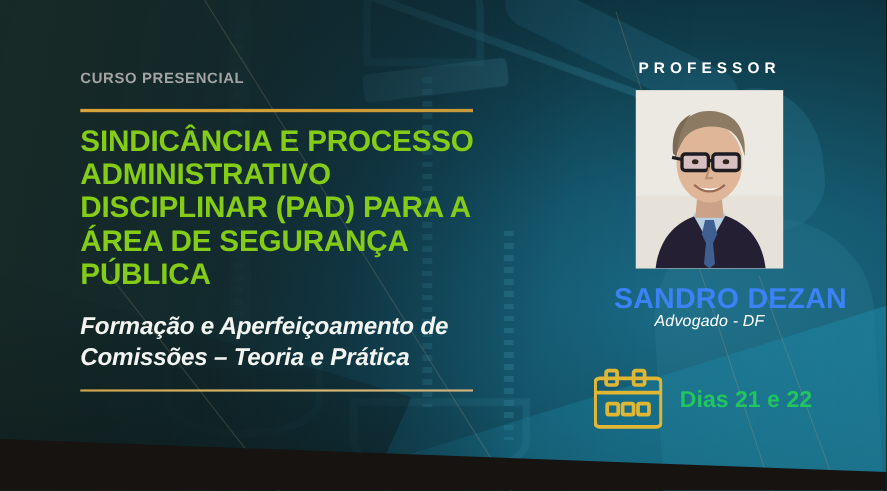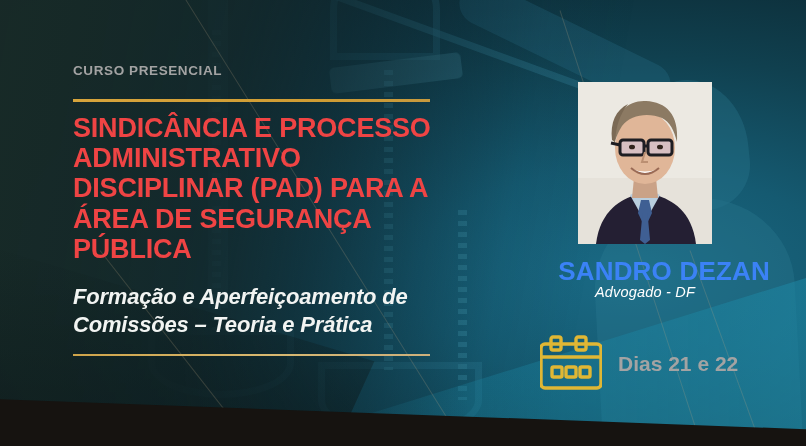--- a/index.html
+++ b/index.html
@@ -122,21 +122,21 @@
     position: absolute; left: 73px; top: 63px;
     color: #a3a3a3; font-size: 13.5px; font-weight: 700;
     letter-spacing: 0.6px;
   }
   .rule-top {
     position: absolute; left: 73px; top: 99px; width: 357px; height: 3px;
     background: linear-gradient(to right, #d7a43c 0%, #cf9c33 70%, #c79a3e 100%);
   }
   .title {
     position: absolute; left: 73px; top: 113px; width: 380px;
-    color: #ef4444; font-size: 27px; font-weight: 700;
+    color: #84cc16; font-size: 27px; font-weight: 700;
     line-height: 1.12; letter-spacing: -0.2px;
   }
   .subtitle {
     position: absolute; left: 73px; top: 283px; width: 400px;
     color: #f2f4f2; font-size: 22px; font-style: italic; font-weight: 700;
     line-height: 1.26; letter-spacing: -0.2px;
   }
   .rule-bottom {
     position: absolute; left: 73px; top: 354px; width: 357px; height: 2px;
     background: linear-gradient(to right, #cfa44a 0%, #d8b870 55%, #cdb07c 100%);
@@ -166,21 +166,21 @@
     color: #ffffff; font-size: 14.5px; font-style: italic; font-weight: 400;
     letter-spacing: 0.2px;
   }
 
   .date-block {
     position: absolute; left: 540px; top: 334px;
     display: flex; align-items: center; gap: 16px;
   }
   .cal-icon { width: 62px; height: 60px; flex: 0 0 auto; }
   .date-text {
-    color: #a3a3a3; font-size: 21px; font-weight: 700; line-height: 1.22;
+    color: #22c55e; font-size: 21px; font-weight: 700; line-height: 1.22;
     text-align: left;
   }
 </style>
 </head>
 <body>
 
 <div id="poster">
 
   <div class="bg-base"></div>
 
@@ -209,20 +209,21 @@
   <div class="streak s4"></div>
 
   <div class="bottom-band"></div>
 
   <div class="kicker">CURSO PRESENCIAL</div>
   <div class="rule-top"></div>
   <div class="title">SINDICÂNCIA E PROCESSO ADMINISTRATIVO DISCIPLINAR (PAD) PARA A ÁREA DE SEGURANÇA PÚBLICA</div>
   <div class="subtitle">Formação e Aperfeiçoamento de Comissões – Teoria e Prática</div>
   <div class="rule-bottom"></div>
 
+  <div class="prof-label">PROFESSOR</div>
 
   <div class="photo">
     <svg viewBox="0 0 134 162" xmlns="http://www.w3.org/2000/svg" aria-hidden="true">
       <rect x="0" y="0" width="134" height="162" fill="#ece9e2"></rect>
       <rect x="0" y="96" width="134" height="66" fill="#e6e2da"></rect>
 
       <path d="M18 162 C22 128 44 117 58 113 L78 113 C94 118 114 129 118 162 Z" fill="#241f33"></path>
       <path d="M52 113 L67 140 L82 113 L76 110 L58 110 Z" fill="#b9cede"></path>
       <path d="M63 118 L71 118 L74 131 L67 146 L60 131 Z" fill="#3f5f93"></path>
       <path d="M64.5 131 L69.5 131 L72 158 L67 162 L62 158 Z" fill="#3f5f93"></path>

